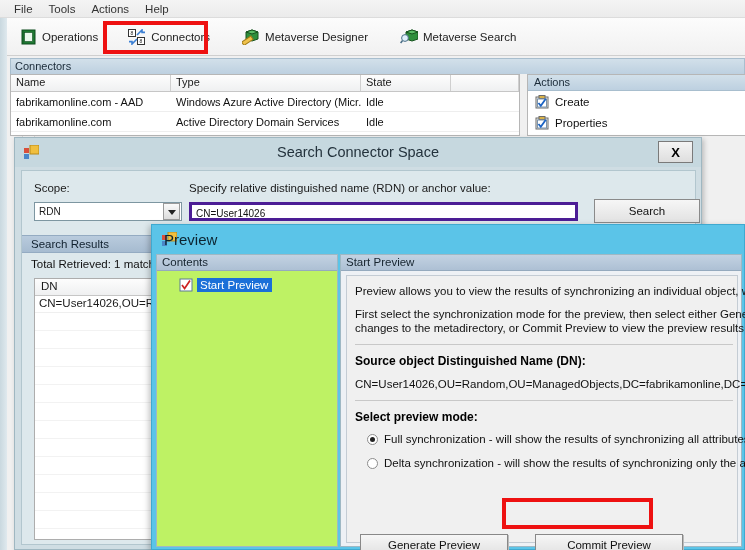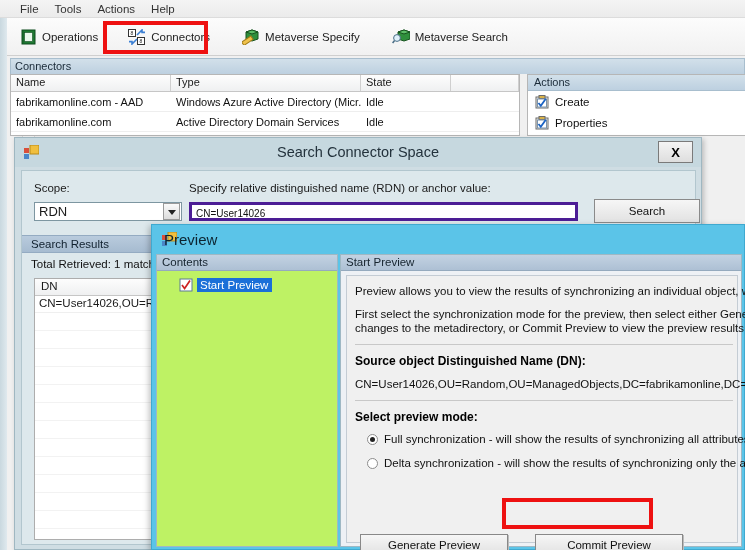--- a/index.html
+++ b/index.html
@@ -8,21 +8,21 @@
     font-family:"Liberation Sans", sans-serif;
     font-size:11px;color:#1a1a1a;background:#f0f0f0;
   }
 
   
   #main-window{position:absolute;left:0;top:0;width:745px;height:550px;background:#f0f0f0;}
 
   
   #menu-bar{position:absolute;left:0;top:0;width:745px;height:18px;
     background:linear-gradient(to bottom,#f4f4f4,#ebebeb);
-    border-bottom:1px solid #dcdcdc;display:flex;align-items:center;padding-left:20px;box-sizing:border-box;}
+    border-bottom:1px solid #dcdcdc;display:flex;align-items:center;padding-left:14px;box-sizing:border-box;}
   #menu-bar .mi{font-size:11.5px;color:#333;margin-right:16px;cursor:default;}
 
   
   #win-left-edge{position:absolute;left:0;top:0;width:7px;height:550px;
     background:linear-gradient(to right,#c9d8df,#dfe9ee);}
 
   
   #toolbar{position:absolute;left:7px;top:18px;width:738px;height:37px;
     background:linear-gradient(to bottom,#fcfcfc,#f1f1f1);
     border-bottom:1px solid #cfcfcf;display:flex;align-items:center;}
@@ -68,21 +68,21 @@
     text-align:center;font-size:14.5px;color:#23323c;}
   #scs-icon{position:absolute;left:9px;top:7px;width:15px;height:15px;}
   #scs-close{position:absolute;right:8px;top:3px;width:35px;height:22px;
     background:linear-gradient(to bottom,#f4f4f4,#dedede);border:1px solid #7a7a7a;
     box-sizing:border-box;text-align:center;line-height:21px;font-size:13px;font-weight:bold;color:#000;}
   #scs-body{position:absolute;left:6px;top:32px;width:675px;height:375px;
     background:#dde8ec;border:1px solid #b2c6ce;box-sizing:border-box;}
   .scs-label{position:absolute;font-size:11.5px;color:#1a1a1a;}
   #scope-select{position:absolute;left:12px;top:31px;width:148px;height:19px;
     background:#fff;border:1px solid #7d96a1;box-sizing:border-box;display:flex;align-items:center;}
-  #scope-select .val{font-size:13px;padding-left:4px;flex:1;}
+  #scope-select .val{font-size:10px;padding-left:4px;flex:1;}
   #scope-select .arrow{width:17px;height:17px;margin:0 1px 0 0;
     background:linear-gradient(to bottom,#fafafa,#dcdcdc);border:1px solid #9a9a9a;
     box-sizing:border-box;display:flex;align-items:center;justify-content:center;}
   #rdn-input{position:absolute;left:167px;top:31px;width:389px;height:19px;
     background:#fff;border:3px solid #4c1d95;box-sizing:border-box;
     font-size:10px;line-height:17px;padding-left:4px;color:#111;}
   #search-btn{position:absolute;left:572px;top:28px;width:106px;height:24px;
     background:linear-gradient(to bottom,#f6f6f6,#e2e2e2);border:1px solid #8a8a8a;
     box-sizing:border-box;text-align:center;line-height:22px;font-size:11.5px;color:#111;}
 
@@ -192,21 +192,21 @@
     </div>
 
     <div class="tb-btn" style="margin-left:16px;">
       <span>
         <svg width="18" height="16" viewBox="0 0 18 16">
           <polygon points="4,3 10,1 16,3 16,10 10,12 4,10" fill="#2f8f3c" stroke="#17541f"></polygon>
           <polygon points="4,3 10,5 16,3 10,1" fill="#5cbd67" stroke="#17541f"></polygon>
           <rect x="0" y="10" width="11" height="4" fill="#f0c24b" stroke="#a07b17" transform="rotate(-34 5 12)"></rect>
         </svg>
       </span>
-      <span class="lbl">Metaverse Specify</span>
+      <span class="lbl">Metaverse Designer</span>
     </div>
 
     <div class="tb-btn" style="margin-left:16px;">
       <span>
         <svg width="18" height="16" viewBox="0 0 18 16">
           <polygon points="6,3 12,1 18,3 18,10 12,12 6,10" fill="#2f8f3c" stroke="#17541f"></polygon>
           <polygon points="6,3 12,5 18,3 12,1" fill="#5cbd67" stroke="#17541f"></polygon>
           <circle cx="5" cy="9" r="3.4" fill="#dff0fb" stroke="#4a6e86"></circle>
           <line x1="2.4" y1="11.8" x2="0.6" y2="14" stroke="#4a6e86" stroke-width="1.6"></line>
         </svg>

